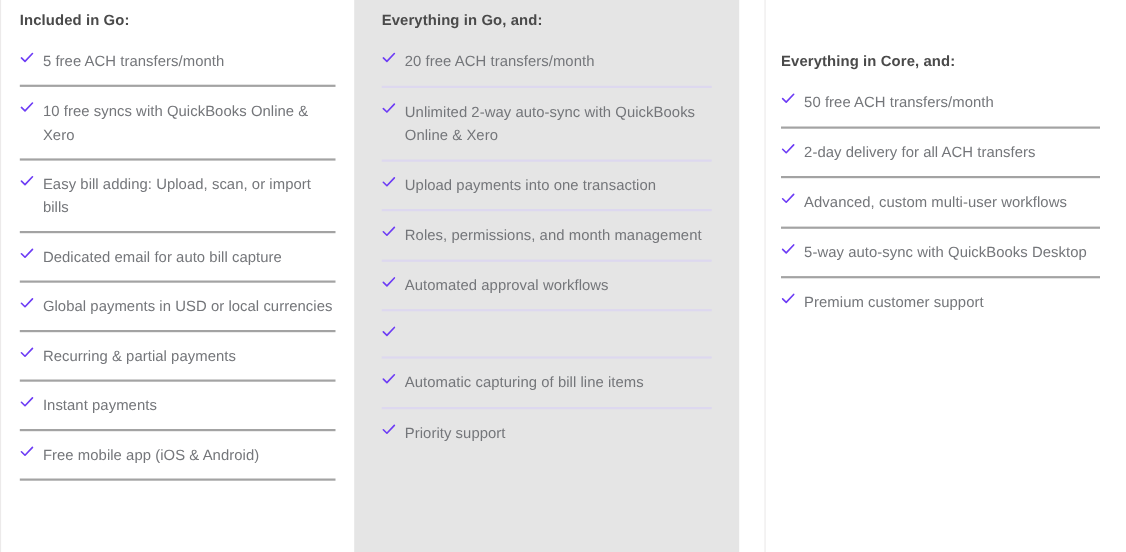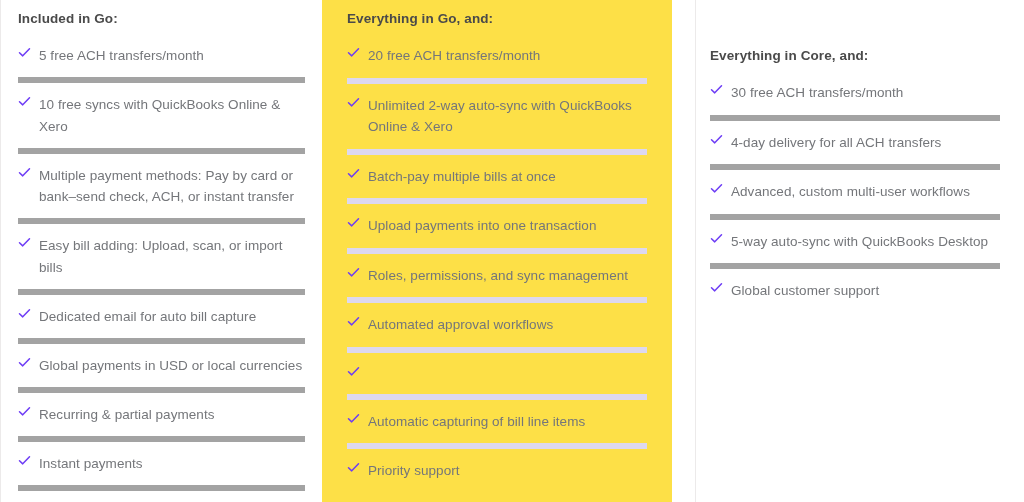--- a/index.html
+++ b/index.html
@@ -23,21 +23,21 @@
   }
 
   
   .col {
     position: relative;
     height: 502px;
     box-sizing: border-box;
   }
 
   .col-go      { width: 322px; padding: 0 17px 0 18px; }
-  .col-core    { width: 350px; padding: 0 25px 0 25px; background: #fde047; }
+  .col-core    { width: 350px; padding: 0 25px 0 25px; background: #e5e5e5; }
   .col-premium { width: 352px; padding: 0 24px 0 38px; margin-top: 37px; }
 
   
   .vrule {
     position: absolute;
     top: 0;
     width: 1px;
     height: 502px;
     background: #eceaea;
   }
@@ -55,21 +55,21 @@
 
   .feature-list {
     list-style: none;
     margin: 0;
     padding: 0;
   }
 
   .feature-item {
     display: flex;
     align-items: flex-start;
-    border-bottom: 6px solid #a3a3a3;
+    border-bottom: 2px solid #a3a3a3;
     padding: 11px 0 11px 0;
     box-sizing: border-box;
   }
   .col-core .feature-item { border-bottom-color: #ddd8ef; }
 
   .feature-item.last { border-bottom: none; }
 
   .check-icon {
     flex: 0 0 auto;
     width: 13px;
@@ -119,28 +119,20 @@
             </svg>
           </span>
           <span class="feature-text">10 free syncs with QuickBooks Online &amp; Xero</span>
         </li>
         <li class="feature-item">
           <span class="check-icon">
             <svg viewBox="0 0 14 14" width="13" height="13" aria-hidden="true">
               <path d="M1.6 7.2 L5.1 10.6 L12.4 2.9" fill="none" stroke="#6d3cf5" stroke-width="1.6" stroke-linecap="round" stroke-linejoin="round"></path>
             </svg>
           </span>
-          <span class="feature-text">Multiple payment methods: Pay by card or bank–send check, ACH, or instant transfer</span>
-        </li>
-        <li class="feature-item">
-          <span class="check-icon">
-            <svg viewBox="0 0 14 14" width="13" height="13" aria-hidden="true">
-              <path d="M1.6 7.2 L5.1 10.6 L12.4 2.9" fill="none" stroke="#6d3cf5" stroke-width="1.6" stroke-linecap="round" stroke-linejoin="round"></path>
-            </svg>
-          </span>
           <span class="feature-text">Easy bill adding: Upload, scan, or import bills</span>
         </li>
         <li class="feature-item">
           <span class="check-icon">
             <svg viewBox="0 0 14 14" width="13" height="13" aria-hidden="true">
               <path d="M1.6 7.2 L5.1 10.6 L12.4 2.9" fill="none" stroke="#6d3cf5" stroke-width="1.6" stroke-linecap="round" stroke-linejoin="round"></path>
             </svg>
           </span>
           <span class="feature-text">Dedicated email for auto bill capture</span>
         </li>
@@ -198,37 +190,29 @@
             </svg>
           </span>
           <span class="feature-text">Unlimited 2-way auto-sync with QuickBooks Online &amp; Xero</span>
         </li>
         <li class="feature-item">
           <span class="check-icon">
             <svg viewBox="0 0 14 14" width="13" height="13" aria-hidden="true">
               <path d="M1.6 7.2 L5.1 10.6 L12.4 2.9" fill="none" stroke="#6d3cf5" stroke-width="1.6" stroke-linecap="round" stroke-linejoin="round"></path>
             </svg>
           </span>
-          <span class="feature-text">Batch-pay multiple bills at once</span>
-        </li>
-        <li class="feature-item">
-          <span class="check-icon">
-            <svg viewBox="0 0 14 14" width="13" height="13" aria-hidden="true">
-              <path d="M1.6 7.2 L5.1 10.6 L12.4 2.9" fill="none" stroke="#6d3cf5" stroke-width="1.6" stroke-linecap="round" stroke-linejoin="round"></path>
-            </svg>
-          </span>
           <span class="feature-text">Upload payments into one transaction</span>
         </li>
         <li class="feature-item">
           <span class="check-icon">
             <svg viewBox="0 0 14 14" width="13" height="13" aria-hidden="true">
               <path d="M1.6 7.2 L5.1 10.6 L12.4 2.9" fill="none" stroke="#6d3cf5" stroke-width="1.6" stroke-linecap="round" stroke-linejoin="round"></path>
             </svg>
           </span>
-          <span class="feature-text">Roles, permissions, and sync management</span>
+          <span class="feature-text">Roles, permissions, and month management</span>
         </li>
         <li class="feature-item">
           <span class="check-icon">
             <svg viewBox="0 0 14 14" width="13" height="13" aria-hidden="true">
               <path d="M1.6 7.2 L5.1 10.6 L12.4 2.9" fill="none" stroke="#6d3cf5" stroke-width="1.6" stroke-linecap="round" stroke-linejoin="round"></path>
             </svg>
           </span>
           <span class="feature-text">Automated approval workflows</span>
         </li>
         <li class="feature-item">
@@ -259,29 +243,29 @@
 
   <div class="col col-premium">
     <h3 class="col-heading">Everything in Core, and:</h3>
     <ul class="feature-list">
         <li class="feature-item">
           <span class="check-icon">
             <svg viewBox="0 0 14 14" width="13" height="13" aria-hidden="true">
               <path d="M1.6 7.2 L5.1 10.6 L12.4 2.9" fill="none" stroke="#6d3cf5" stroke-width="1.6" stroke-linecap="round" stroke-linejoin="round"></path>
             </svg>
           </span>
-          <span class="feature-text">30 free ACH transfers/month</span>
-        </li>
-        <li class="feature-item">
-          <span class="check-icon">
-            <svg viewBox="0 0 14 14" width="13" height="13" aria-hidden="true">
-              <path d="M1.6 7.2 L5.1 10.6 L12.4 2.9" fill="none" stroke="#6d3cf5" stroke-width="1.6" stroke-linecap="round" stroke-linejoin="round"></path>
-            </svg>
-          </span>
-          <span class="feature-text">4-day delivery for all ACH transfers</span>
+          <span class="feature-text">50 free ACH transfers/month</span>
+        </li>
+        <li class="feature-item">
+          <span class="check-icon">
+            <svg viewBox="0 0 14 14" width="13" height="13" aria-hidden="true">
+              <path d="M1.6 7.2 L5.1 10.6 L12.4 2.9" fill="none" stroke="#6d3cf5" stroke-width="1.6" stroke-linecap="round" stroke-linejoin="round"></path>
+            </svg>
+          </span>
+          <span class="feature-text">2-day delivery for all ACH transfers</span>
         </li>
         <li class="feature-item">
           <span class="check-icon">
             <svg viewBox="0 0 14 14" width="13" height="13" aria-hidden="true">
               <path d="M1.6 7.2 L5.1 10.6 L12.4 2.9" fill="none" stroke="#6d3cf5" stroke-width="1.6" stroke-linecap="round" stroke-linejoin="round"></path>
             </svg>
           </span>
           <span class="feature-text">Advanced, custom multi-user workflows</span>
         </li>
         <li class="feature-item">
@@ -291,18 +275,18 @@
             </svg>
           </span>
           <span class="feature-text">5-way auto-sync with QuickBooks Desktop</span>
         </li>
         <li class="feature-item last">
           <span class="check-icon">
             <svg viewBox="0 0 14 14" width="13" height="13" aria-hidden="true">
               <path d="M1.6 7.2 L5.1 10.6 L12.4 2.9" fill="none" stroke="#6d3cf5" stroke-width="1.6" stroke-linecap="round" stroke-linejoin="round"></path>
             </svg>
           </span>
-          <span class="feature-text">Global customer support</span>
+          <span class="feature-text">Premium customer support</span>
         </li>
       </ul>
   </div>
 
 </div>
 
 </body></html>

